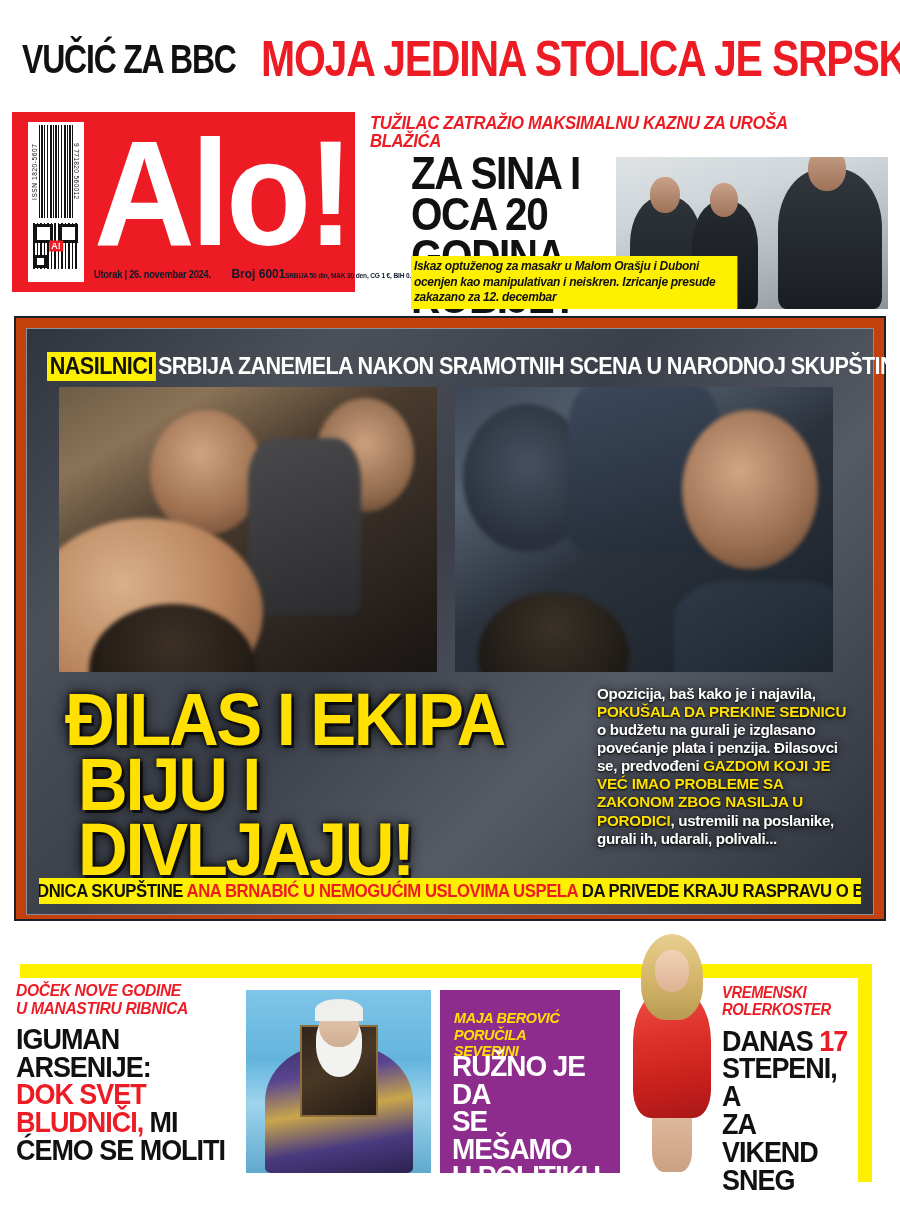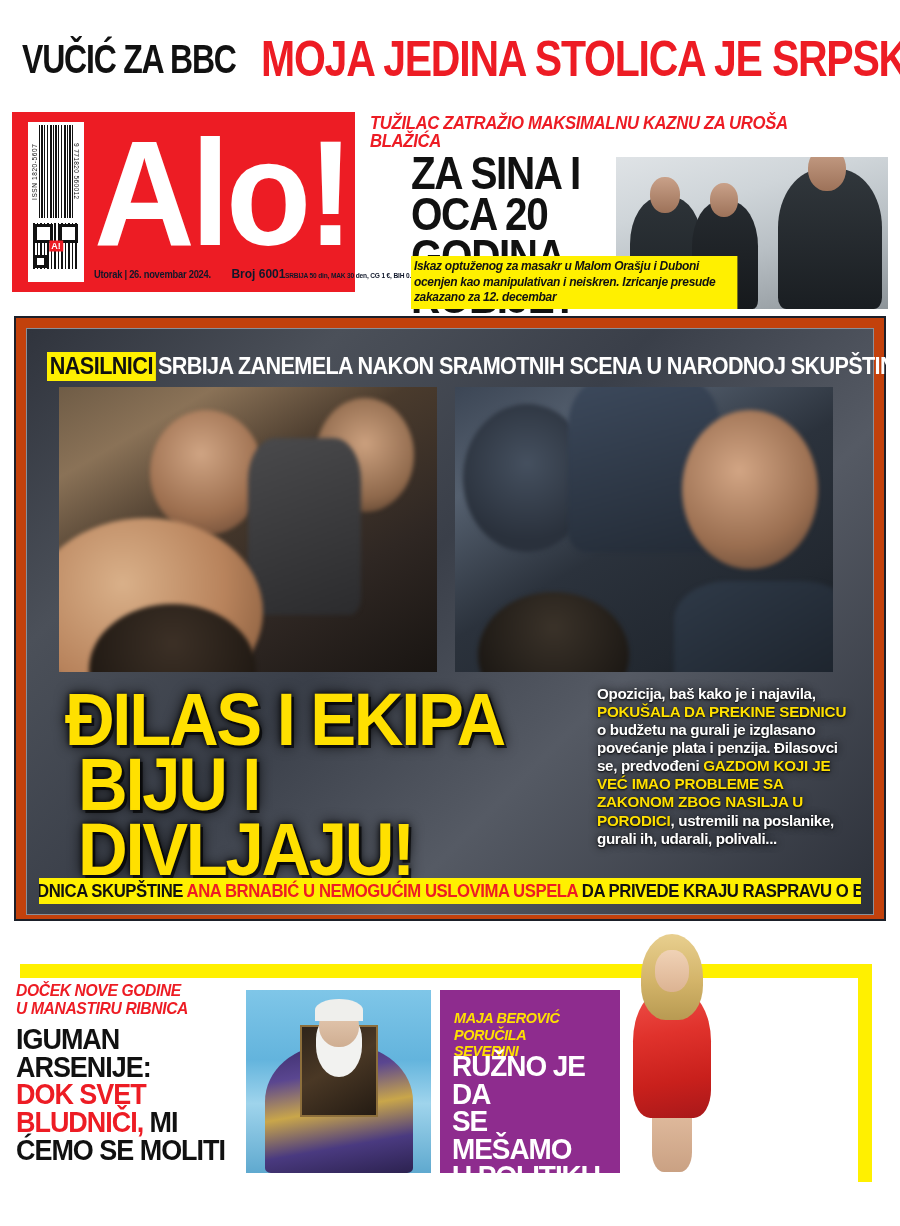--- a/index.html
+++ b/index.html
@@ -466,15 +466,27 @@
       </div>
     </div>
 
     <div class="celeb">
       <span class="legs"></span>
       <span class="dress"></span>
       <span class="hair-c"></span>
       <span class="face-c"></span>
     </div>
 
+    <div class="br-story">
+      <div class="br-kicker">
+        <span>VREMENSKI</span><br>
+        <span>ROLERKOSTER</span>
+      </div>
+      <div class="br-head">
+        <span>DANAS </span><span class="red">17</span><br>
+        <span>STEPENI, A</span><br>
+        <span>ZA VIKEND</span><br>
+        <span>SNEG</span>
+      </div>
+    </div>
   </div>
 
 </div>
 
 </body></html>

